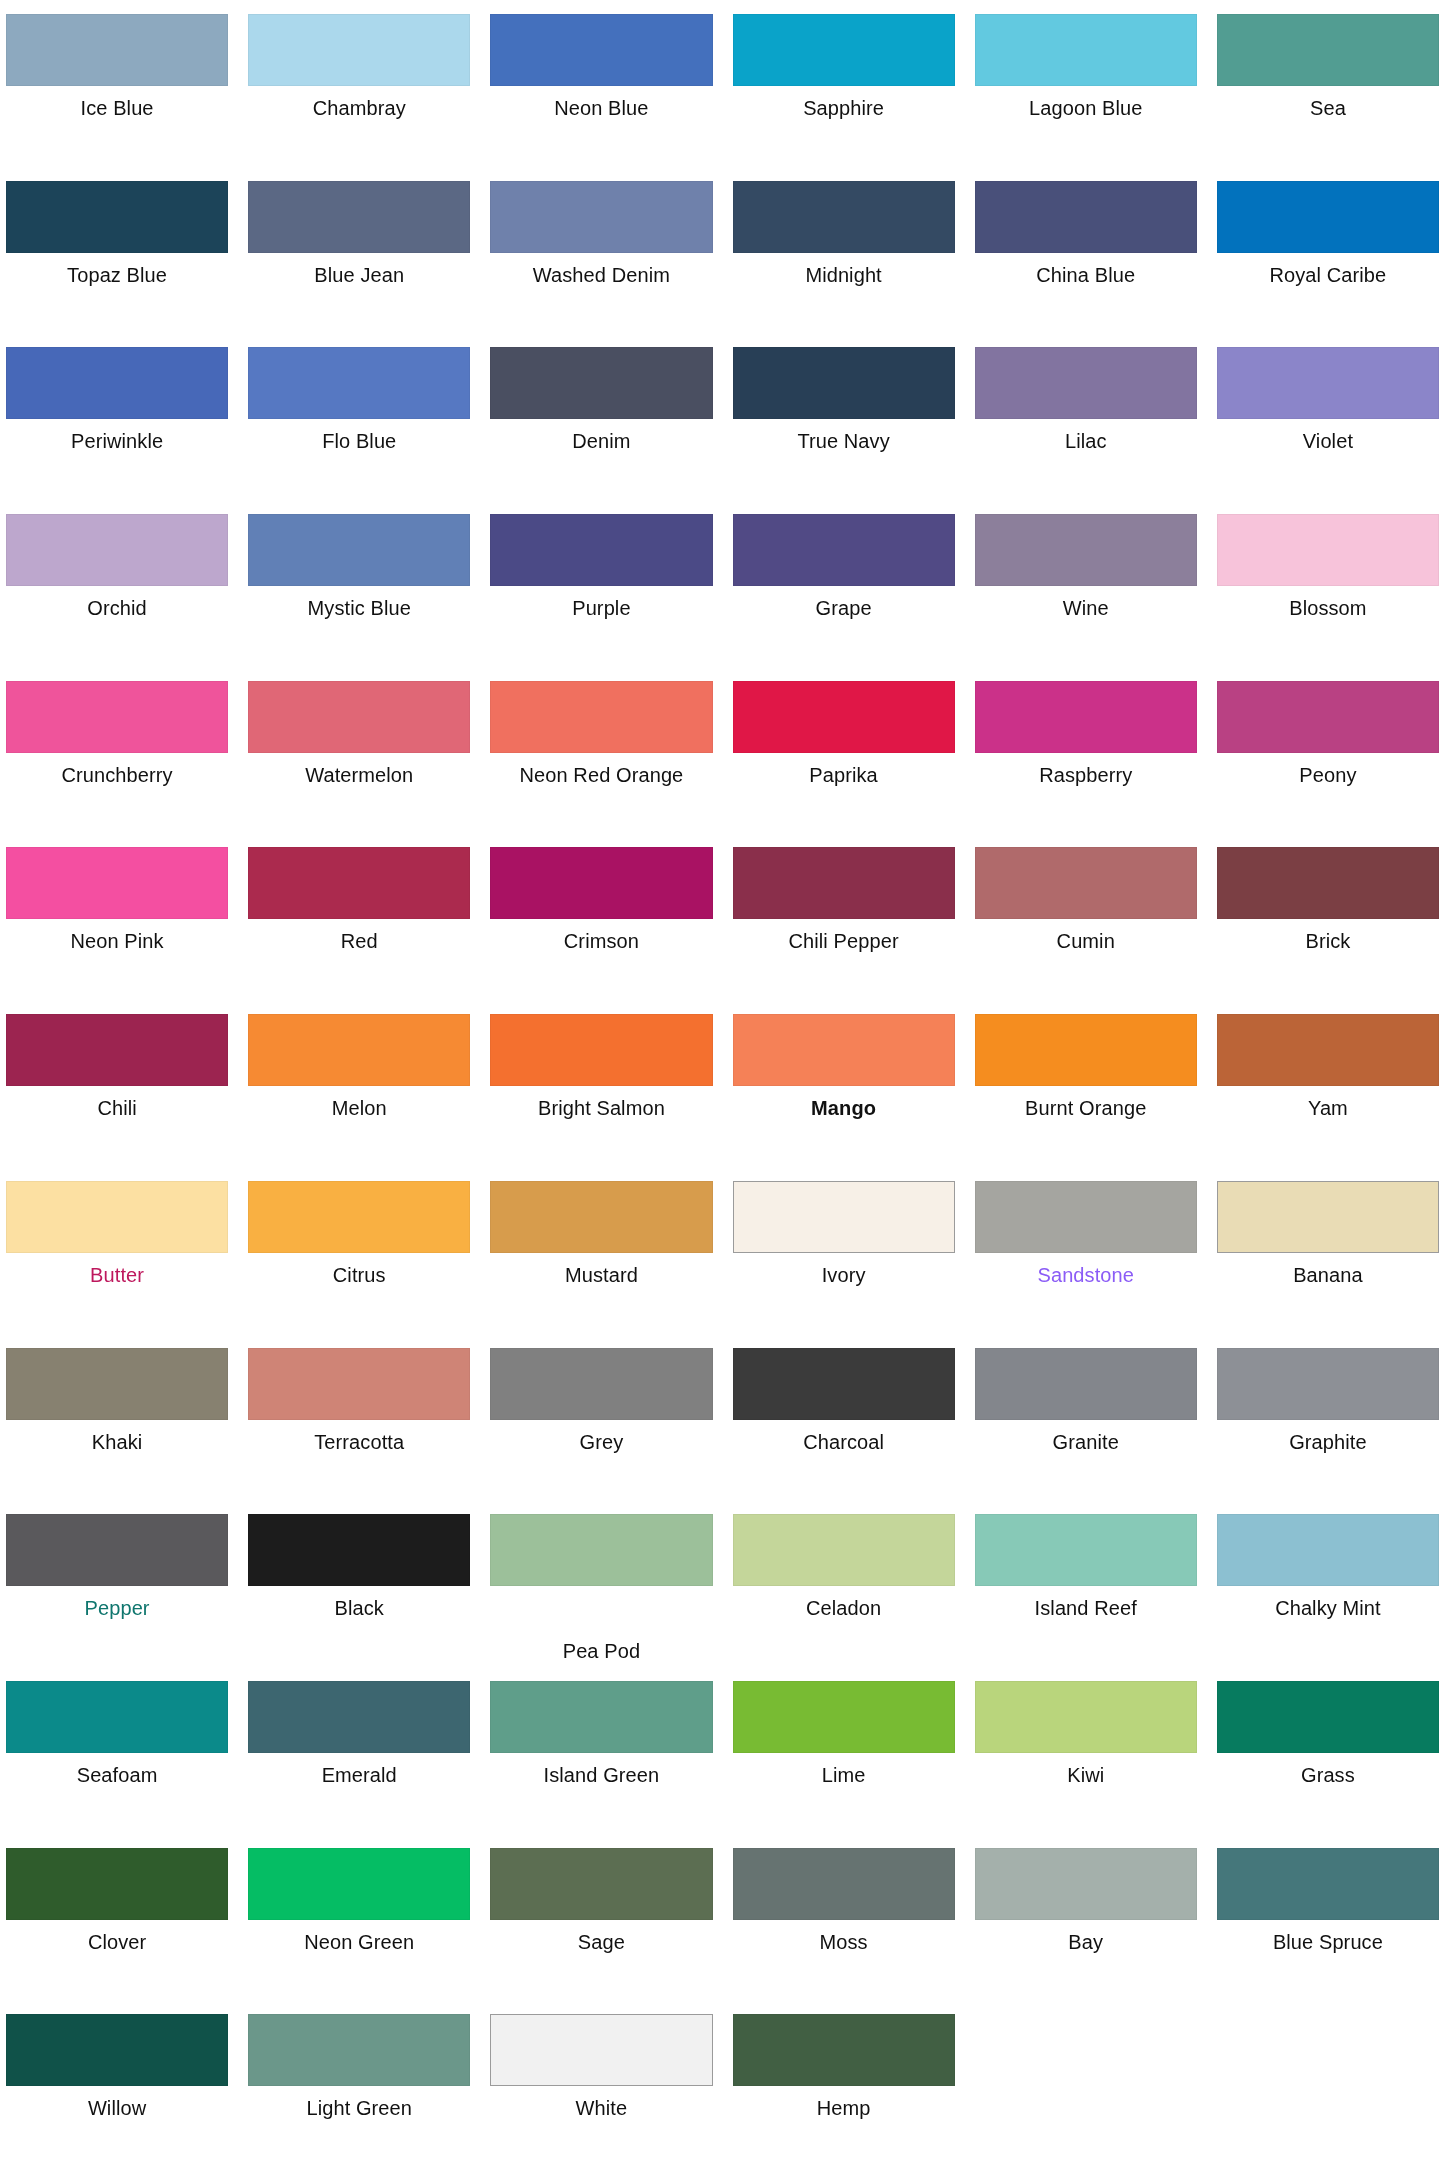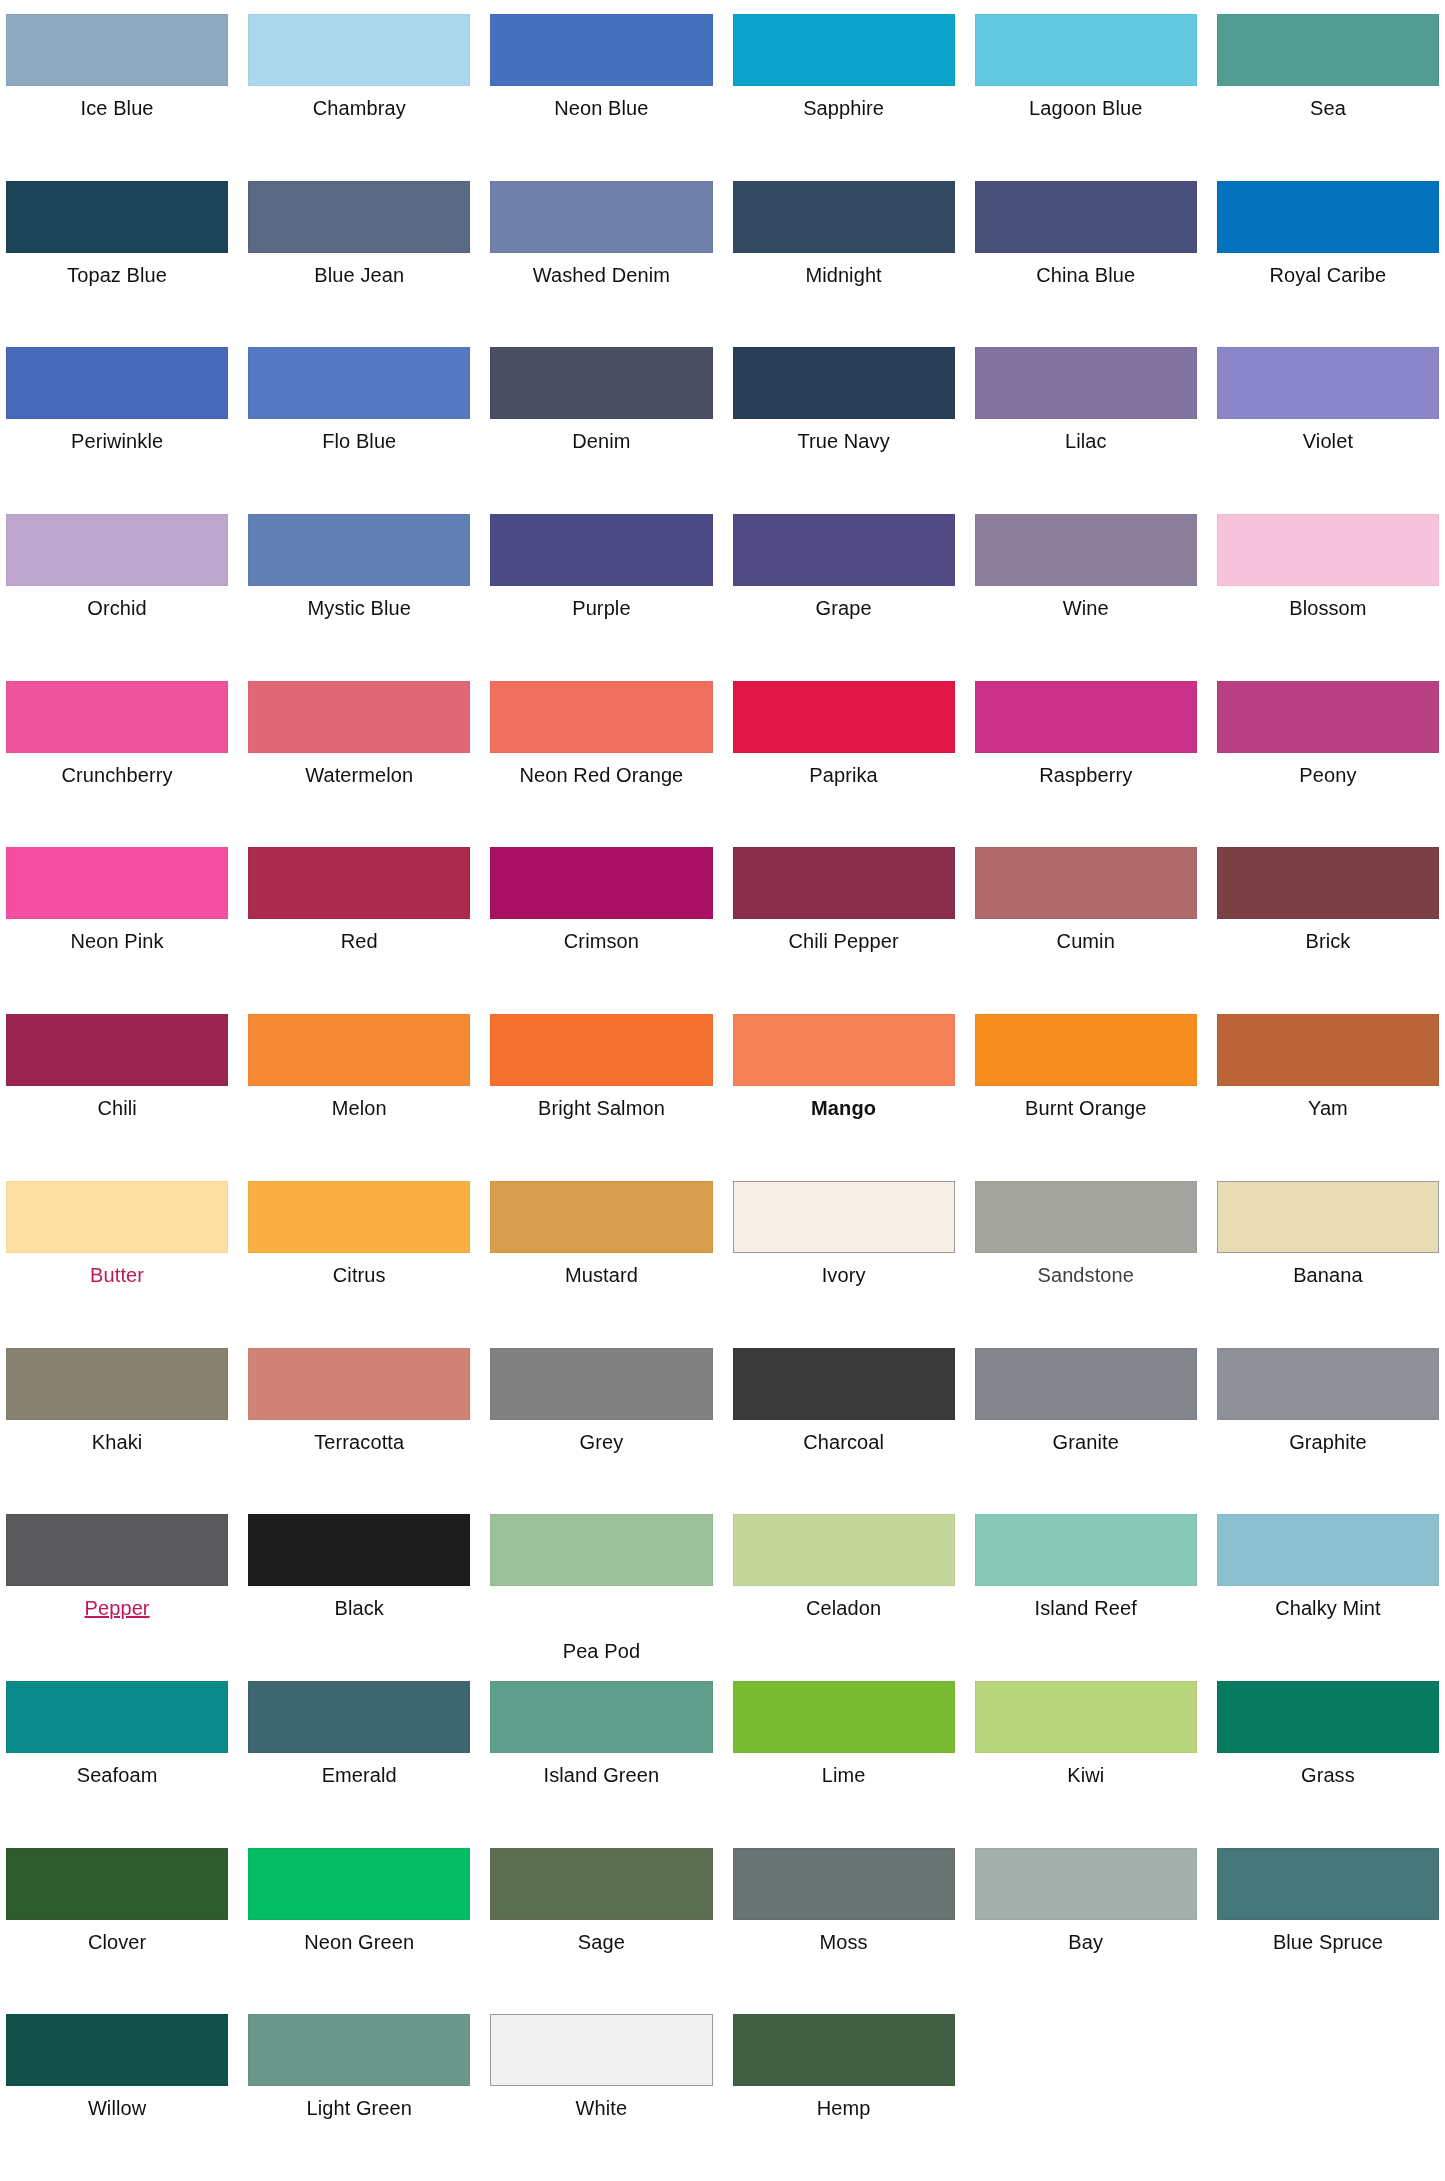--- a/index.html
+++ b/index.html
@@ -235,21 +235,21 @@
     <div class="swatch-cell">
       <div class="swatch-chip" style="background-color: rgb(215, 156, 76);"></div>
       <span class="swatch-label" style="color: rgb(17, 17, 17);">Mustard</span>
     </div>
     <div class="swatch-cell">
       <div class="swatch-chip outlined" style="background-color: rgb(247, 240, 231);"></div>
       <span class="swatch-label" style="color: rgb(17, 17, 17);">Ivory</span>
     </div>
     <div class="swatch-cell">
       <div class="swatch-chip" style="background-color: rgb(165, 165, 160);"></div>
-      <span class="swatch-label" style="color: #404040;">Sandstone</span>
+      <span class="swatch-label" style="color: #8b5cf6;">Sandstone</span>
     </div>
     <div class="swatch-cell">
       <div class="swatch-chip outlined" style="background-color: rgb(233, 220, 181);"></div>
       <span class="swatch-label" style="color: rgb(17, 17, 17);">Banana</span>
     </div>
     <div class="swatch-cell">
       <div class="swatch-chip" style="background-color: rgb(135, 129, 112);"></div>
       <span class="swatch-label" style="color: rgb(17, 17, 17);">Khaki</span>
     </div>
     <div class="swatch-cell">
@@ -267,21 +267,21 @@
     <div class="swatch-cell">
       <div class="swatch-chip" style="background-color: rgb(131, 134, 140);"></div>
       <span class="swatch-label" style="color: rgb(17, 17, 17);">Granite</span>
     </div>
     <div class="swatch-cell">
       <div class="swatch-chip" style="background-color: rgb(141, 144, 150);"></div>
       <span class="swatch-label" style="color: rgb(17, 17, 17);">Graphite</span>
     </div>
     <div class="swatch-cell">
       <div class="swatch-chip" style="background-color: rgb(90, 89, 92);"></div>
-      <span class="swatch-label" style="color: #be185d; text-decoration: underline;">Pepper</span>
+      <span class="swatch-label" style="color: #0f766e;">Pepper</span>
     </div>
     <div class="swatch-cell">
       <div class="swatch-chip" style="background-color: rgb(28, 28, 28);"></div>
       <span class="swatch-label" style="color: rgb(17, 17, 17);">Black</span>
     </div>
     <div class="swatch-cell">
       <div class="swatch-chip" style="background-color: rgb(156, 192, 154);"></div>
       <span class="swatch-label" style="color: rgb(17, 17, 17); margin-top: 43px;">Pea Pod</span>
     </div>
     <div class="swatch-cell">

